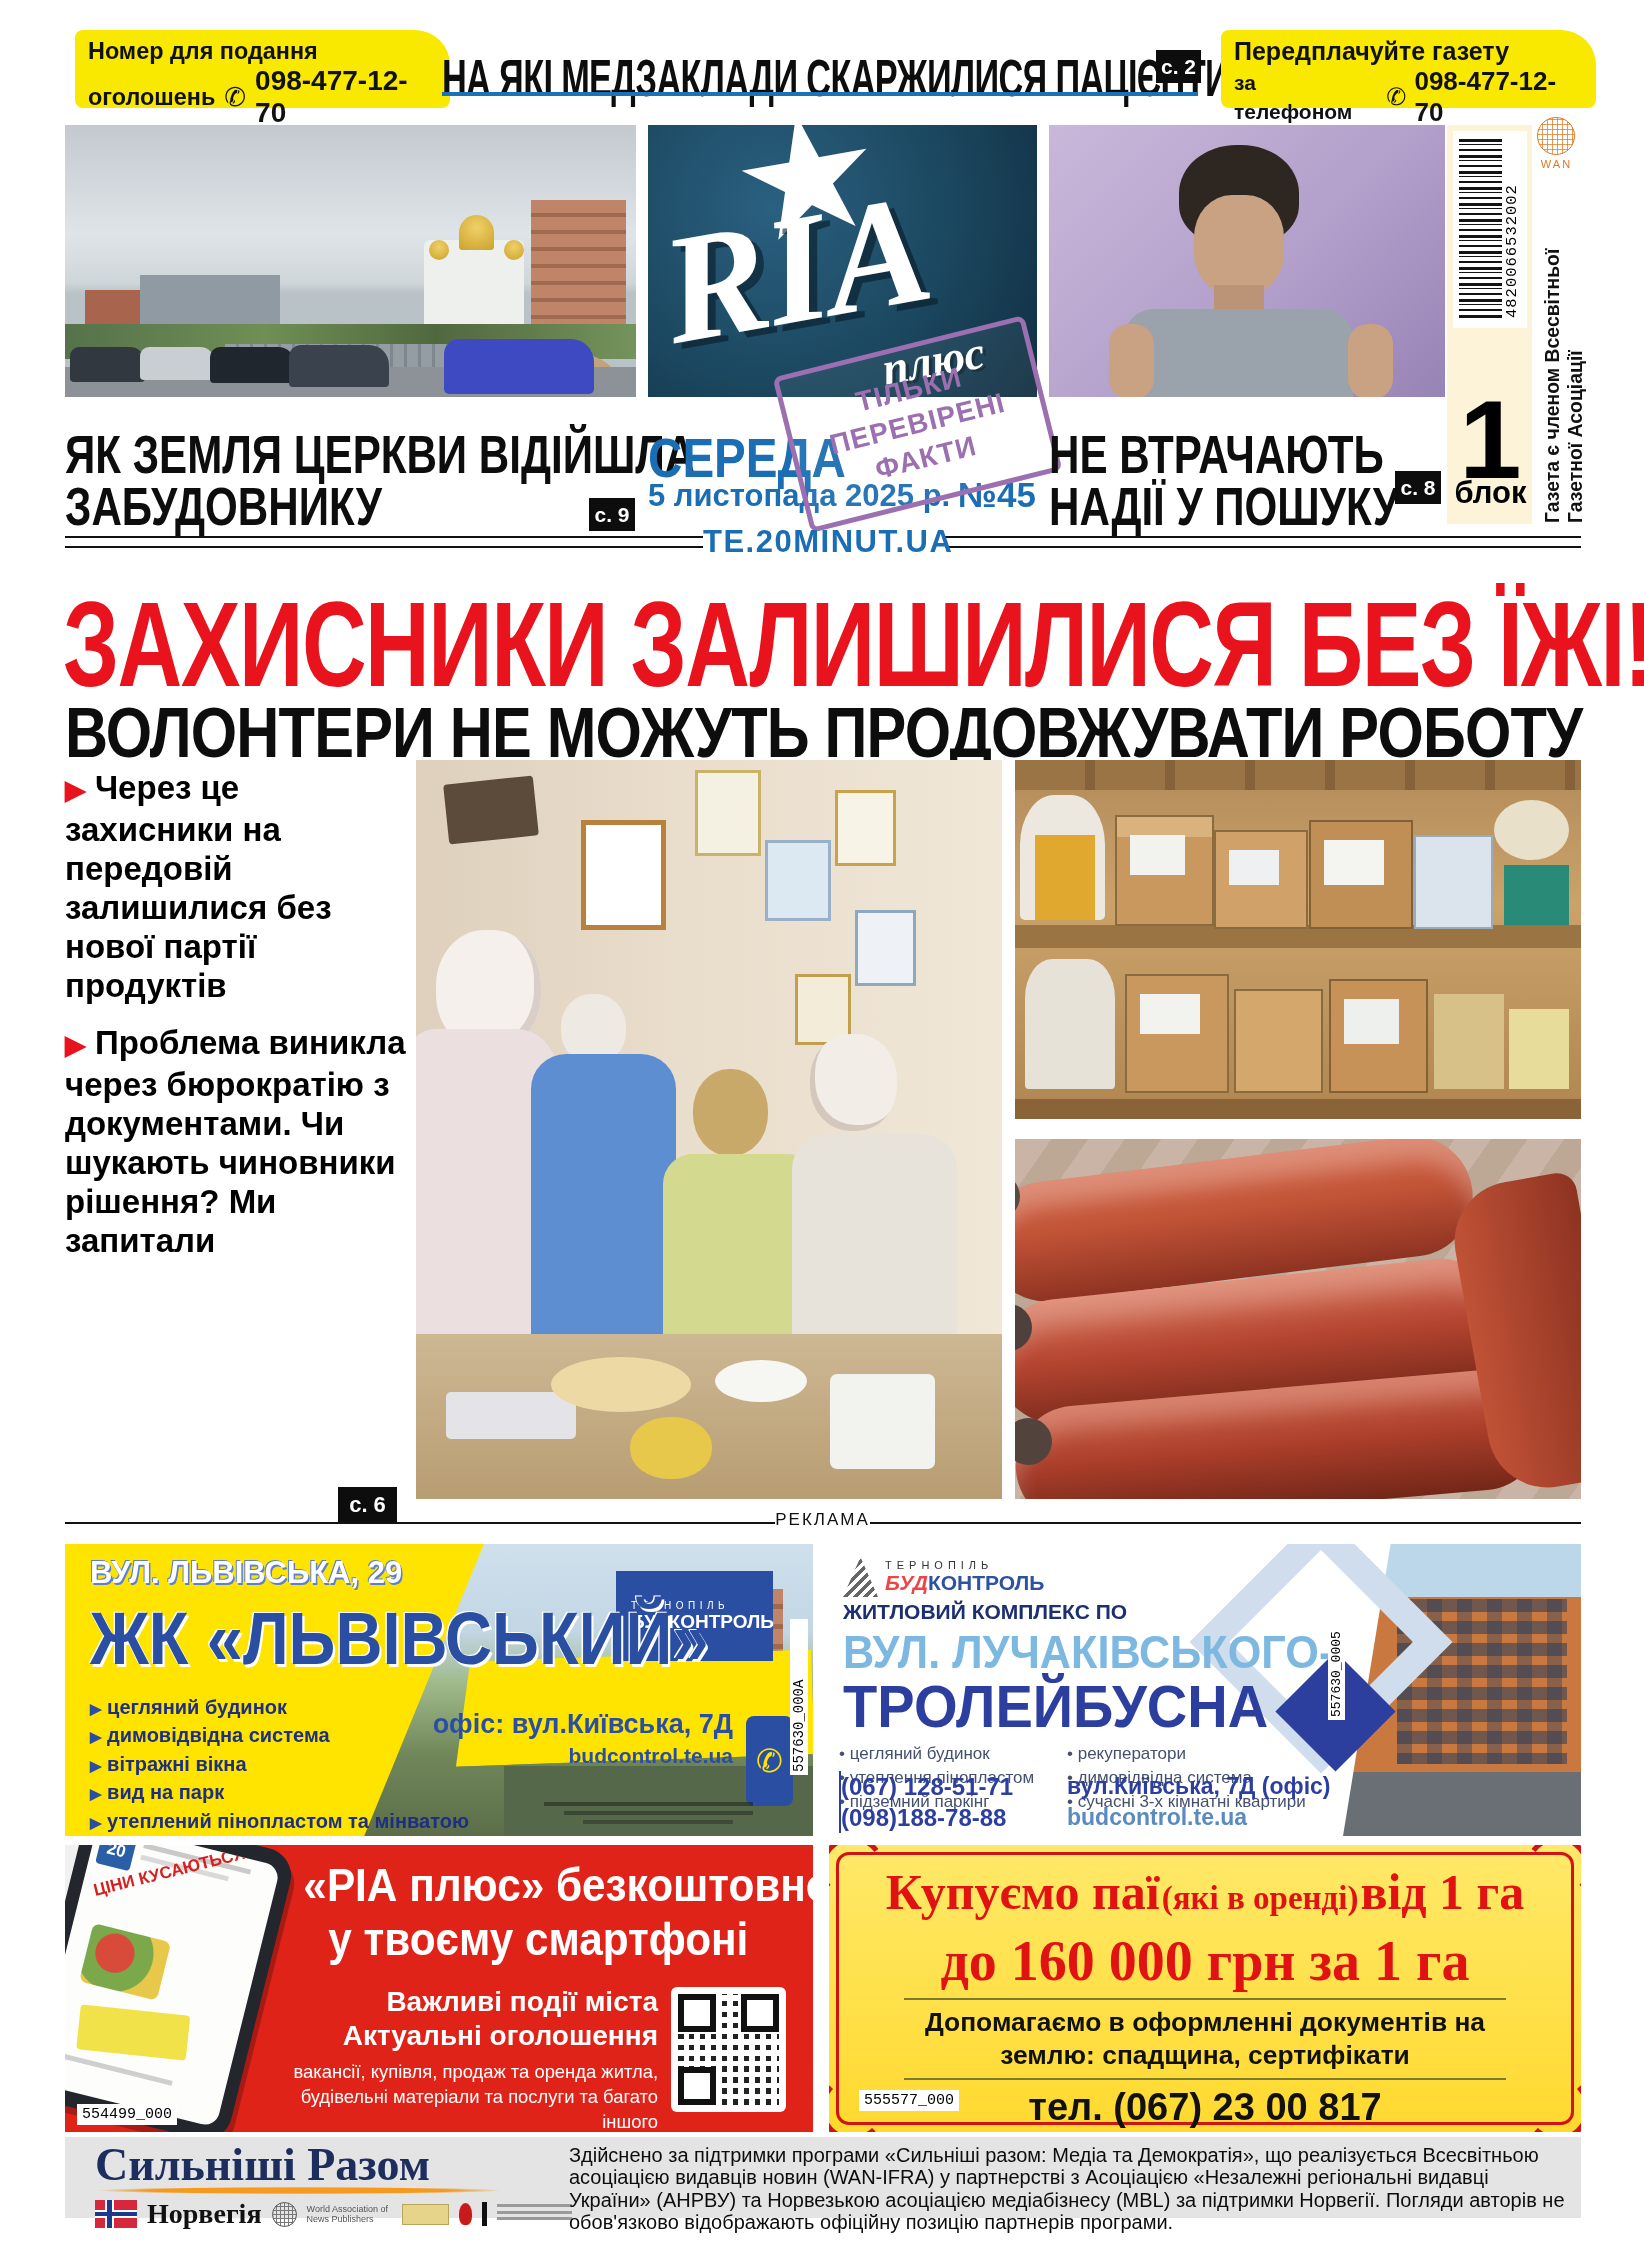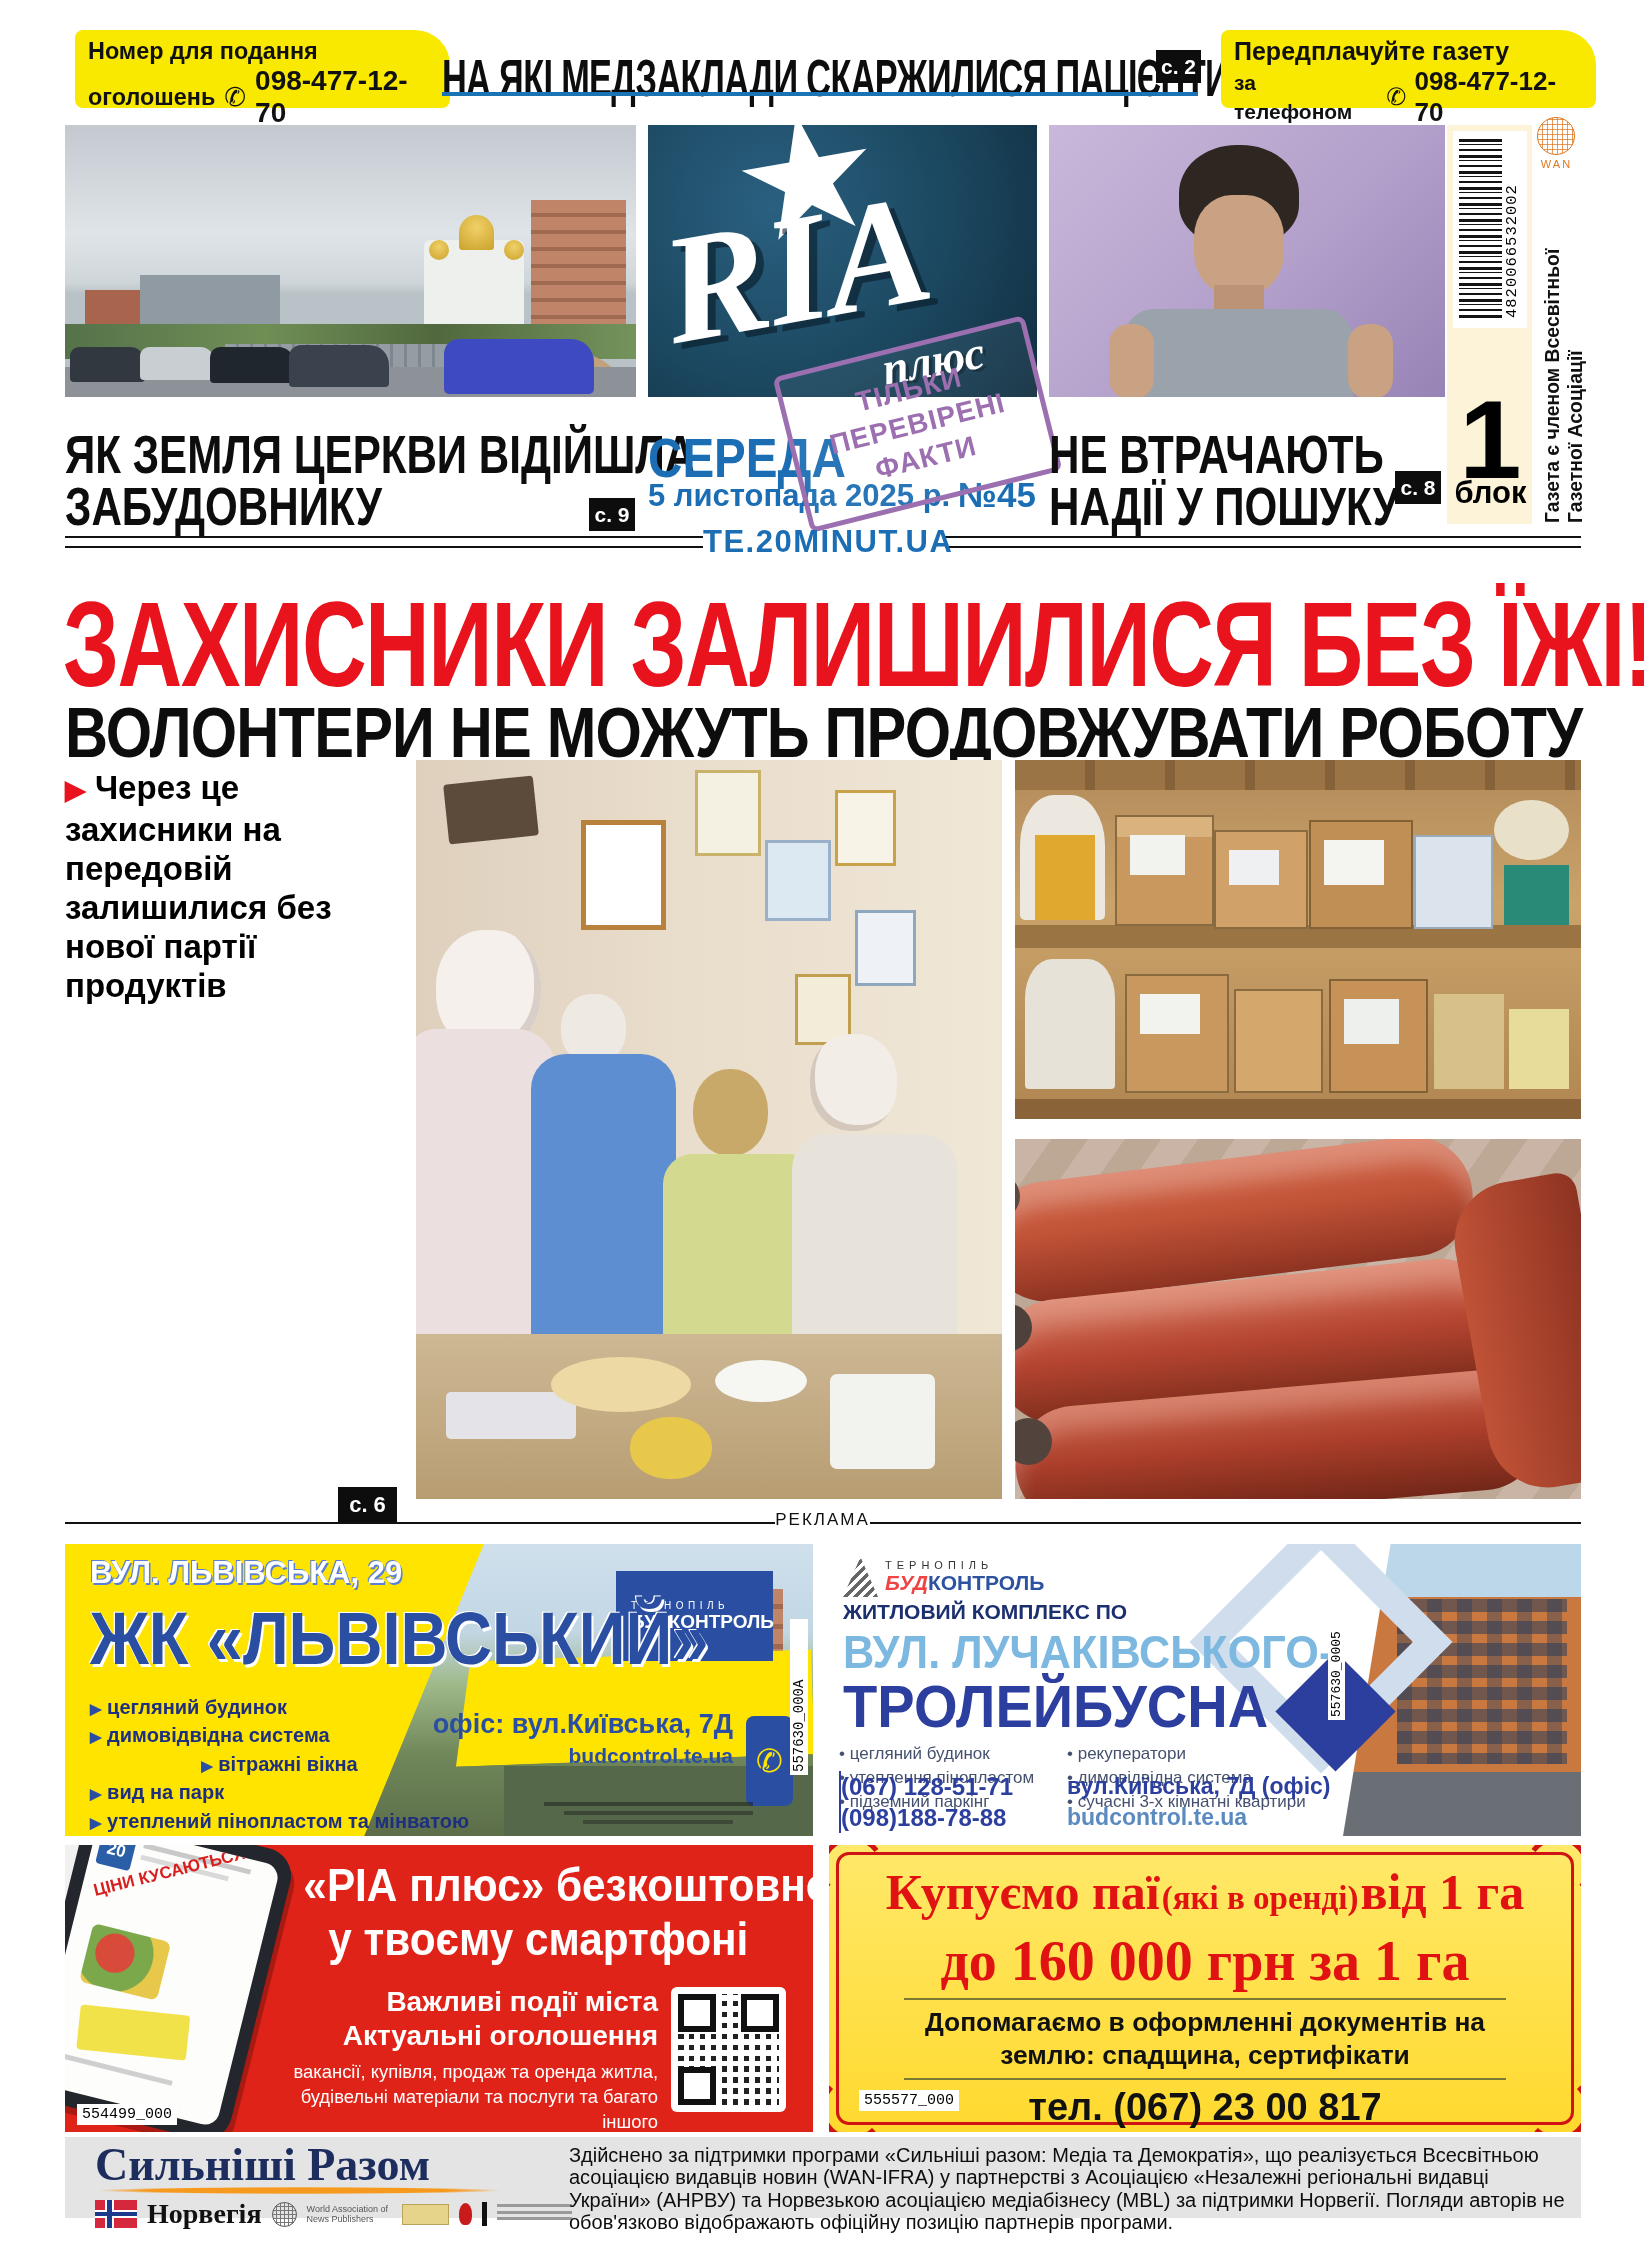--- a/index.html
+++ b/index.html
@@ -131,20 +131,24 @@
   </div>
   <div class="abs" style="left:65px;top:692px;">
     <span class="sqz" style="--sx:.84;font-size:71px;font-weight:800;color:#0d0d0d;letter-spacing:-1px;">ВОЛОНТЕРИ НЕ МОЖУТЬ ПРОДОВЖУВАТИ РОБОТУ</span>
   </div>
 
   <div class="abs" style="left:65px;top:768px;width:345px;">
     <p style="font-size:33px;font-weight:700;line-height:39px;margin-bottom:18px;">
       <span style="color:#e8131c;font-size:27px;">▶</span>
       <span>Через це захисники на передовій залишилися без нової партії продуктів</span>
     </p>
+    <p style="font-size:33px;font-weight:700;line-height:39px;">
+      <span style="color:#e8131c;font-size:27px;">▶</span>
+      <span>Проблема виникла через бюрократію з документами. Чи шукають чиновники рішення? Ми запитали</span>
+    </p>
   </div>
   <div class="abs badge" style="left:338px;top:1487px;width:59px;height:36px;font-size:22px;">с. 6</div>
 
   <div class="abs ph" style="left:416px;top:760px;width:586px;height:739px;background:linear-gradient(90deg,#ded0bd 0%,#e9ddcb 45%,#f0e7d7 100%);">
     <div class="blob" style="left:30px;top:20px;width:90px;height:60px;background:#5c4a3a;border-radius:4px;transform:rotate(-6deg);"></div>
     <div class="blob" style="left:165px;top:60px;width:75px;height:100px;background:#fff;border:5px solid #b8823c;"></div>
     <div class="blob" style="left:279px;top:10px;width:60px;height:80px;background:#f4f0e2;border:3px solid #c9b26a;"></div>
     <div class="blob" style="left:349px;top:80px;width:60px;height:75px;background:#dce8f2;border:3px solid #9ab0c8;"></div>
     <div class="blob" style="left:419px;top:30px;width:55px;height:70px;background:#f7f3e6;border:3px solid #caa24a;"></div>
     <div class="blob" style="left:439px;top:150px;width:55px;height:70px;background:#eef2f6;border:3px solid #8fa8be;"></div>
@@ -219,21 +223,21 @@
 
     <div class="abs" style="left:25px;top:11px;font-size:31px;font-weight:800;color:#fff;text-shadow:1.5px 1.5px 0 #5a7fd4,-1px -1px 0 #5a7fd4;">ВУЛ. ЛЬВІВСЬКА, 29</div>
 
     <div class="abs" style="left:25px;top:52px;">
       <span class="sqz" style="--sx:.88;font-size:74px;font-weight:800;color:#2a4fa2;text-shadow:2.5px 2.5px 0 #fff,-1.5px -1.5px 0 #fff;">ЖК «ЛЬВІВСЬКИЙ»</span>
     </div>
 
     <ul class="abs" style="left:25px;top:150px;">
       <li style="font-size:20px;font-weight:700;color:#1d2f7e;line-height:26.4px;"><span style="color:#2a4fa2;font-size:15px;">▶</span> <span>цегляний будинок</span></li>
       <li style="font-size:20px;font-weight:700;color:#1d2f7e;line-height:26.4px;"><span style="color:#2a4fa2;font-size:15px;">▶</span> <span>димовідвідна система</span></li>
-      <li style="font-size:20px;font-weight:700;color:#1d2f7e;line-height:26.4px;text-align:center;"><span style="color:#2a4fa2;font-size:15px;">▶</span> <span>вітражні вікна</span></li>
+      <li style="font-size:20px;font-weight:700;color:#1d2f7e;line-height:26.4px;"><span style="color:#2a4fa2;font-size:15px;">▶</span> <span>вітражні вікна</span></li>
       <li style="font-size:20px;font-weight:700;color:#1d2f7e;line-height:26.4px;"><span style="color:#2a4fa2;font-size:15px;">▶</span> <span>вид на парк</span></li>
       <li style="font-size:20px;font-weight:700;color:#1d2f7e;line-height:26.4px;"><span style="color:#2a4fa2;font-size:15px;">▶</span> <span>утеплений пінопластом та мінватою</span></li>
     </ul>
 
     <div class="abs" style="left:319px;top:165px;width:349px;text-align:right;">
       <div style="font-size:27px;font-weight:700;color:#2a4fa2;line-height:31px;">офіс: вул.Київська, 7Д</div>
       <div style="font-size:21px;font-weight:700;color:#2a4fa2;line-height:31px;">budcontrol.te.ua</div>
     </div>
     <div class="abs" style="left:681px;top:172px;width:47px;height:90px;background:#2a4fa2;border-radius:8px;display:flex;align-items:center;justify-content:center;">
       <span style="color:#ffe400;font-size:32px;">✆</span>

